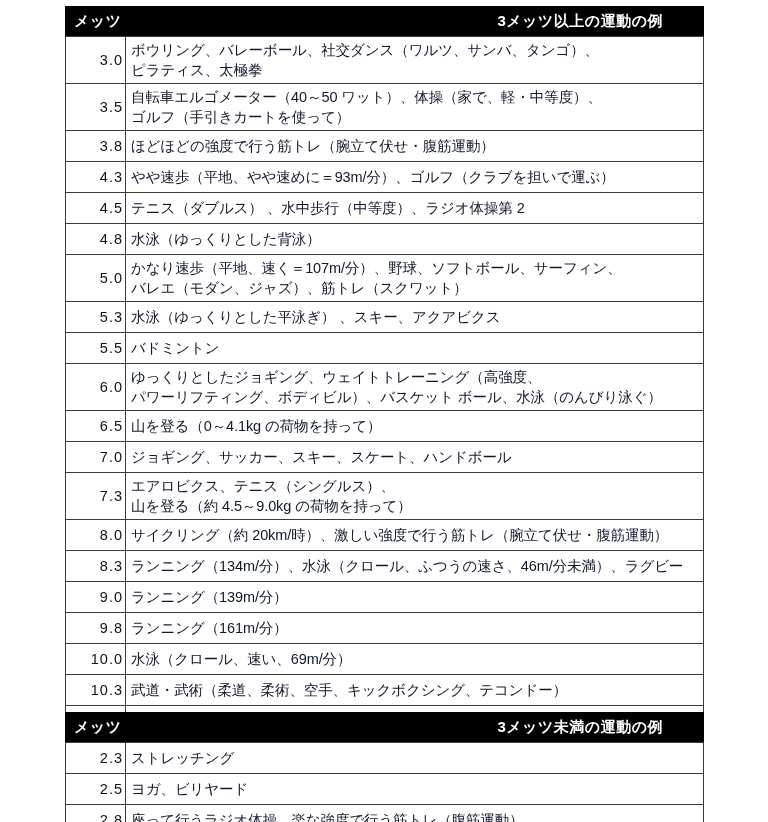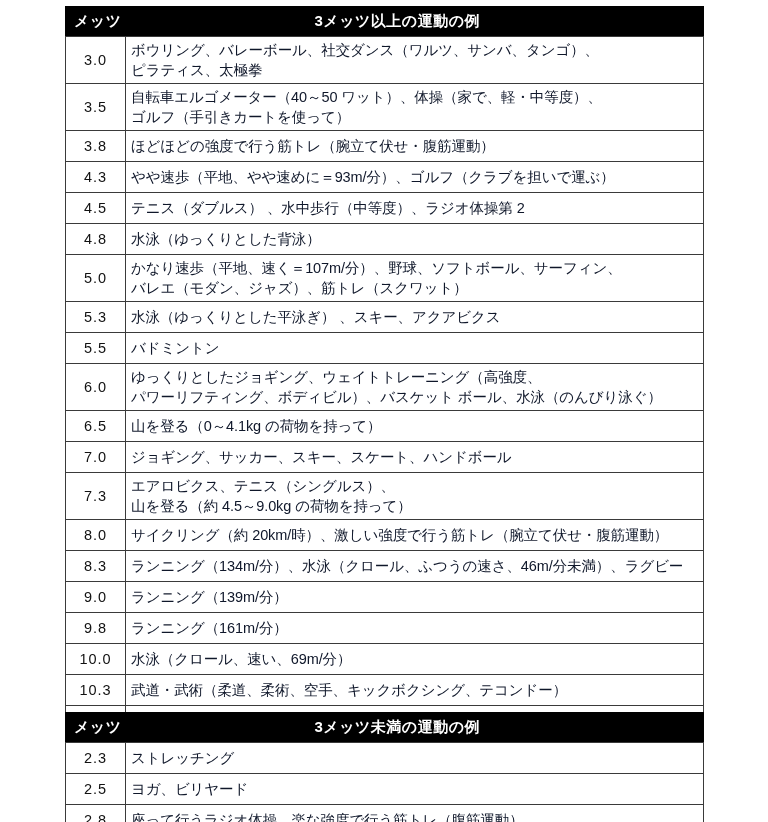--- a/index.html
+++ b/index.html
@@ -53,33 +53,33 @@
     height: 20px;
     border: none;
     vertical-align: middle;
     white-space: nowrap;
   }
   .hdr-mets {
     text-align: left;
     padding-left: 8px !important;
   }
   .hdr-title {
-    text-align: center;
+    text-align: right;
     padding-right: 40px !important;
   }
 
   
   .mets-table tbody td {
     border: 1px solid #3a3a3a;
     vertical-align: middle;
     background: #ffffff;
   }
 
   .cell-mets {
-    text-align: center;
+    text-align: right;
     font-size: 14.5px;
     color: #111111;
     letter-spacing: 1px;
     padding: 2px 2px;
     white-space: nowrap;
   }
 
   .cell-desc {
     text-align: left;
     font-size: 14.5px;

